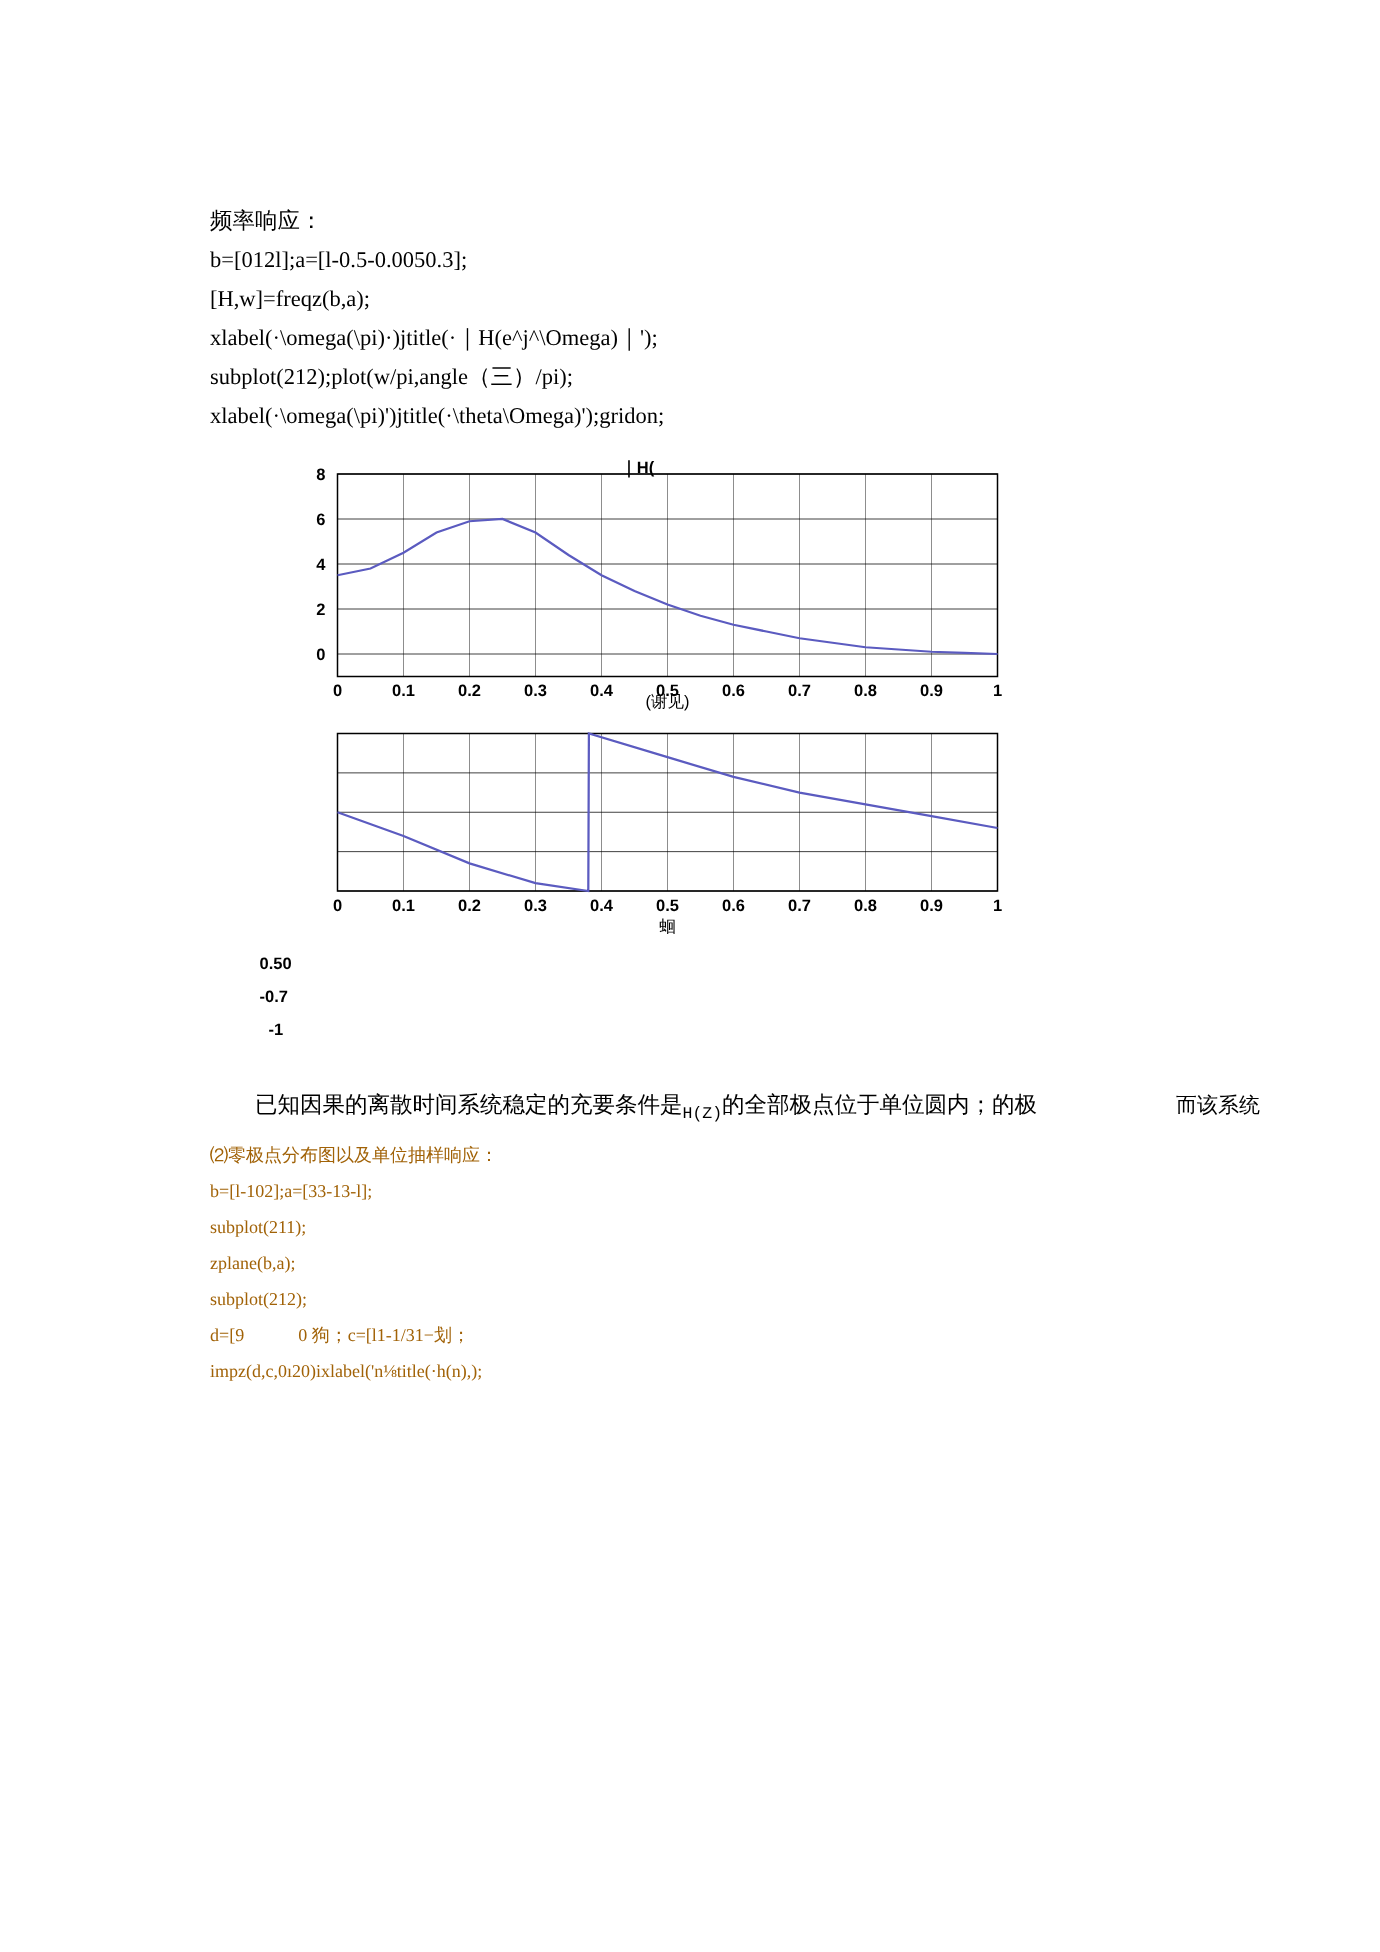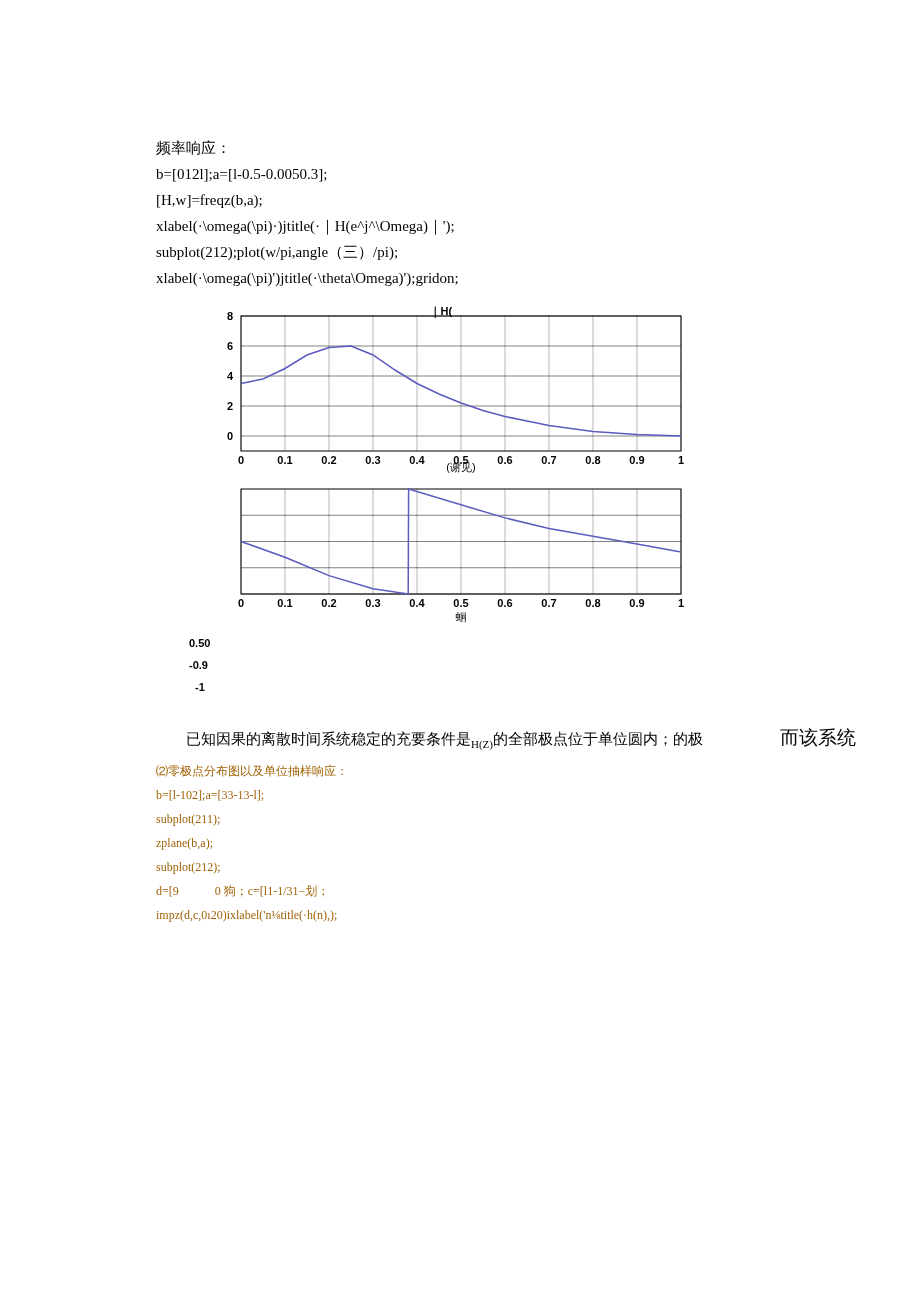--- a/index.html
+++ b/index.html
@@ -6,21 +6,21 @@
     margin: 0;
     padding: 0;
     background: #fff;
     font-family: "SimSun", "Microsoft YaHei", serif;
     width: 920px;
     min-height: 1301px;
     position: relative;
   }
   .content {
     position: absolute;
-    left: 156px;
+    left: 140px;
     top: 135px;
     width: 700px;
   }
   .line {
     font-size: 15px;
     line-height: 26px;
     color: #000;
     white-space: nowrap;
   }
   .chart-block {
@@ -50,31 +50,32 @@
     line-height: 22px;
     margin-left: -12px;
   }
   .analysis {
     margin-top: 25px;
   }
   .analysis-line {
     font-size: 15px;
     line-height: 30px;
     color: #000;
+    font-family: Liberation Mono, monospace;
   }
   .analysis-first {
     display: flex;
     justify-content: space-between;
     align-items: baseline;
   }
   .analysis-first-left {
     text-indent: 2em;
   }
   .analysis-first-right {
-    font-size: 19px;
+    font-size: 14px;
   }
   .code-line {
     font-size: 12px;
     line-height: 24px;
     color: #a16207;
   }
   .small-hz {
     font-size: 11px;
     vertical-align: sub;
   }
@@ -188,21 +189,21 @@
               <text x="396" y="118" text-anchor="middle" class="axis-label" font-weight="bold">0.9</text>
               <text x="440" y="118" text-anchor="middle" class="axis-label" font-weight="bold">1</text>
             </g>
           <text class="axis-label" x="220" y="132" text-anchor="middle">蛔</text>
         </g>
       </svg>
     </div>
 
     <div class="extra-y-labels">
       <div>0.50</div>
-      <div>-0.9</div>
+      <div>-0.7</div>
       <div style="margin-left:6px;">-1</div>
     </div>
   </div>
 
   <div class="analysis">
     <div class="analysis-line analysis-first">
       <span>
         <span class="analysis-first-left" style="display:inline-block;">已知因果的离散时间系统稳定的充要条件是</span><span class="small-hz">H(Z)</span><span>的全部极点位于单位圆内；的极</span>
       </span>
       <span class="analysis-first-right">而该系统</span>

